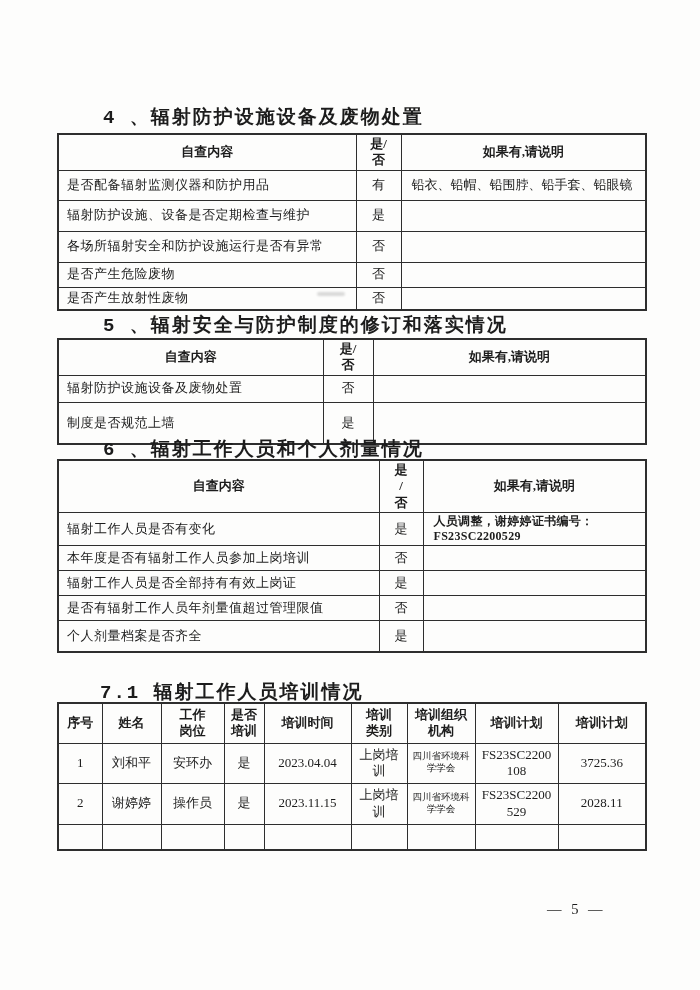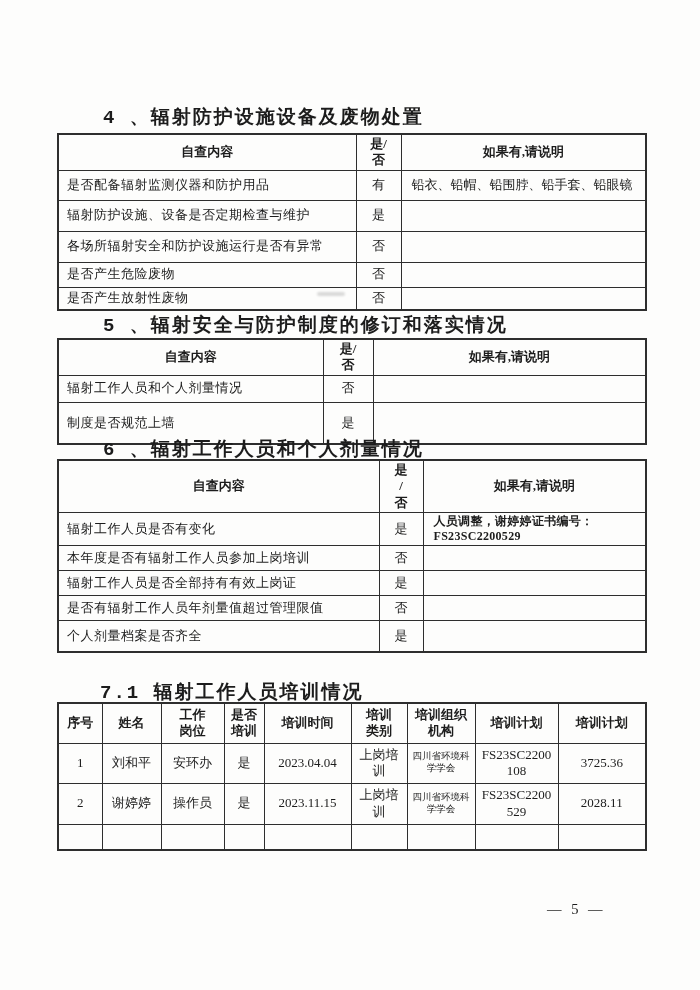--- a/index.html
+++ b/index.html
@@ -109,21 +109,21 @@
         <col style="width:50px">
         <col style="width:273px">
       </colgroup>
     <tbody>
         <tr>
       <th>自查内容</th>
       <th>是/否</th>
       <th>如果有,请说明</th>
     </tr>
     <tr>
-      <td class="c-item">辐射工作人员和个人剂量情况</td>
+      <td class="c-item">辐射防护设施设备及废物处置</td>
       <td class="c-ans">否</td>
       <td class="c-note"></td>
     </tr>
     <tr>
       <td class="c-item">制度是否规范上墙</td>
       <td class="c-ans">是</td>
       <td class="c-note"></td>
     </tr>
   </tbody>
     </table>

